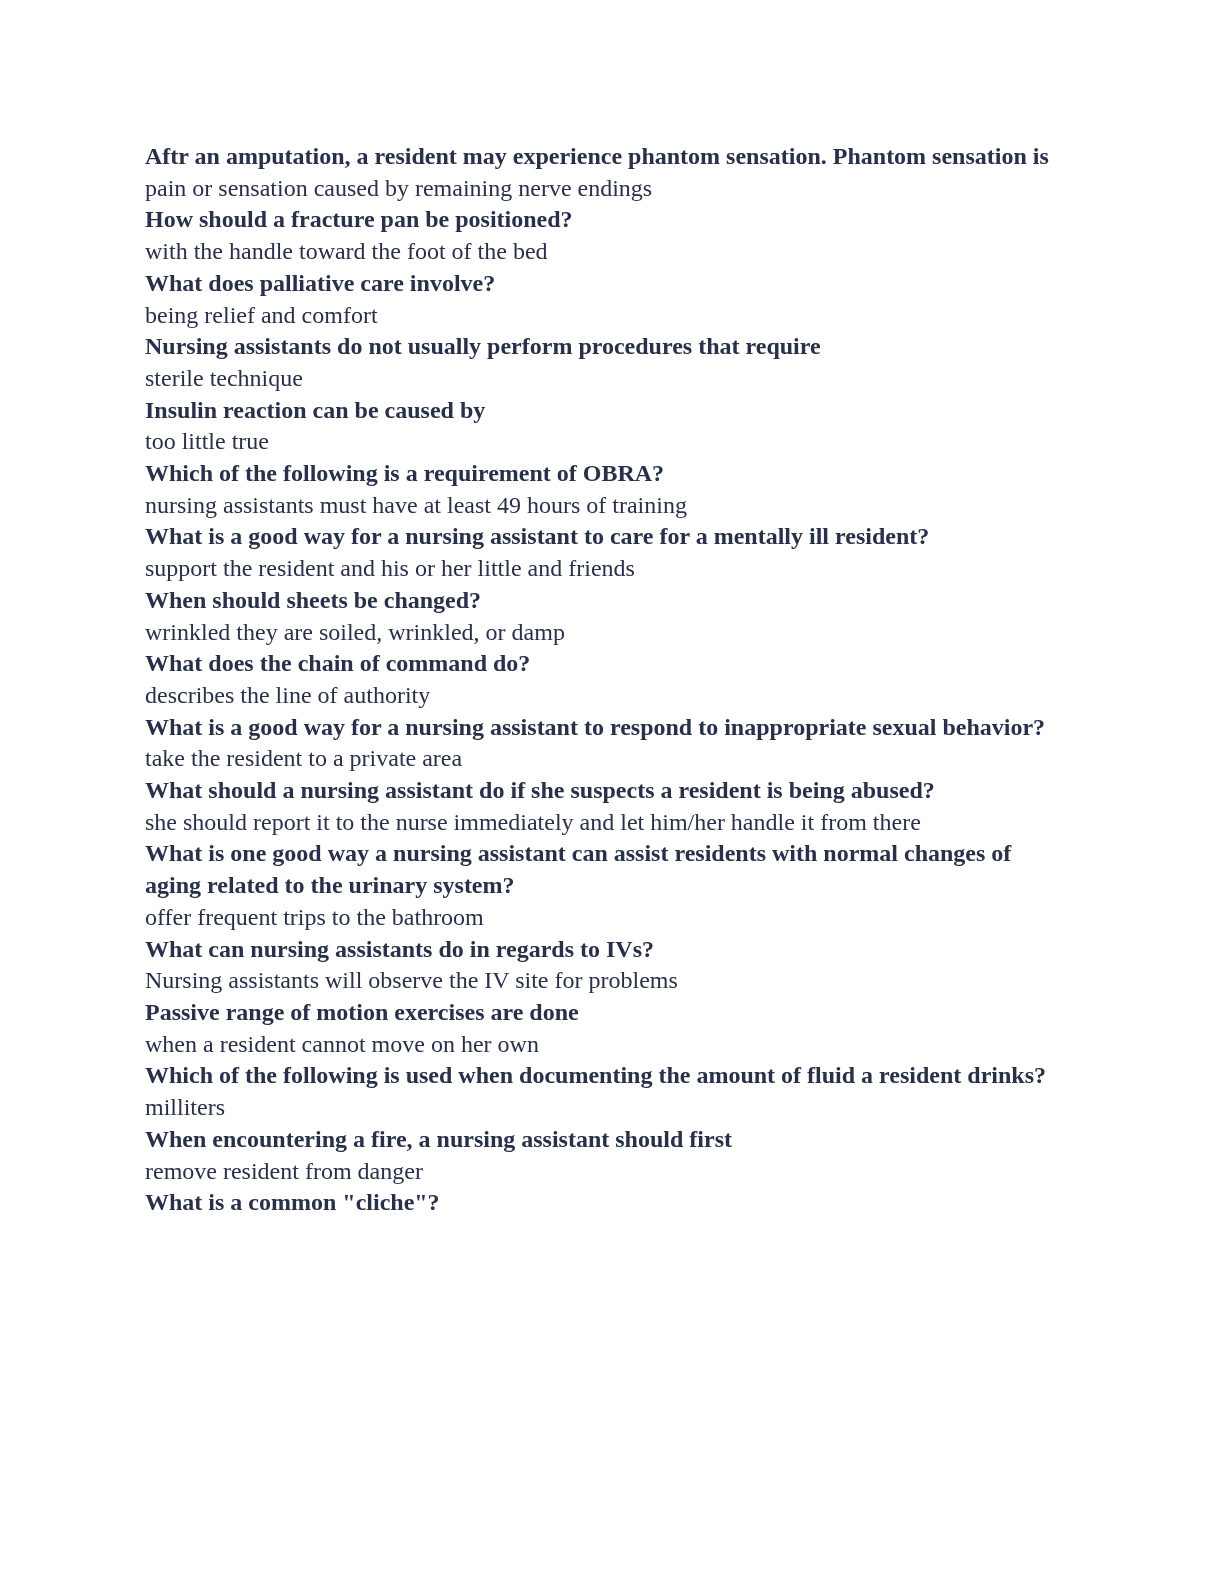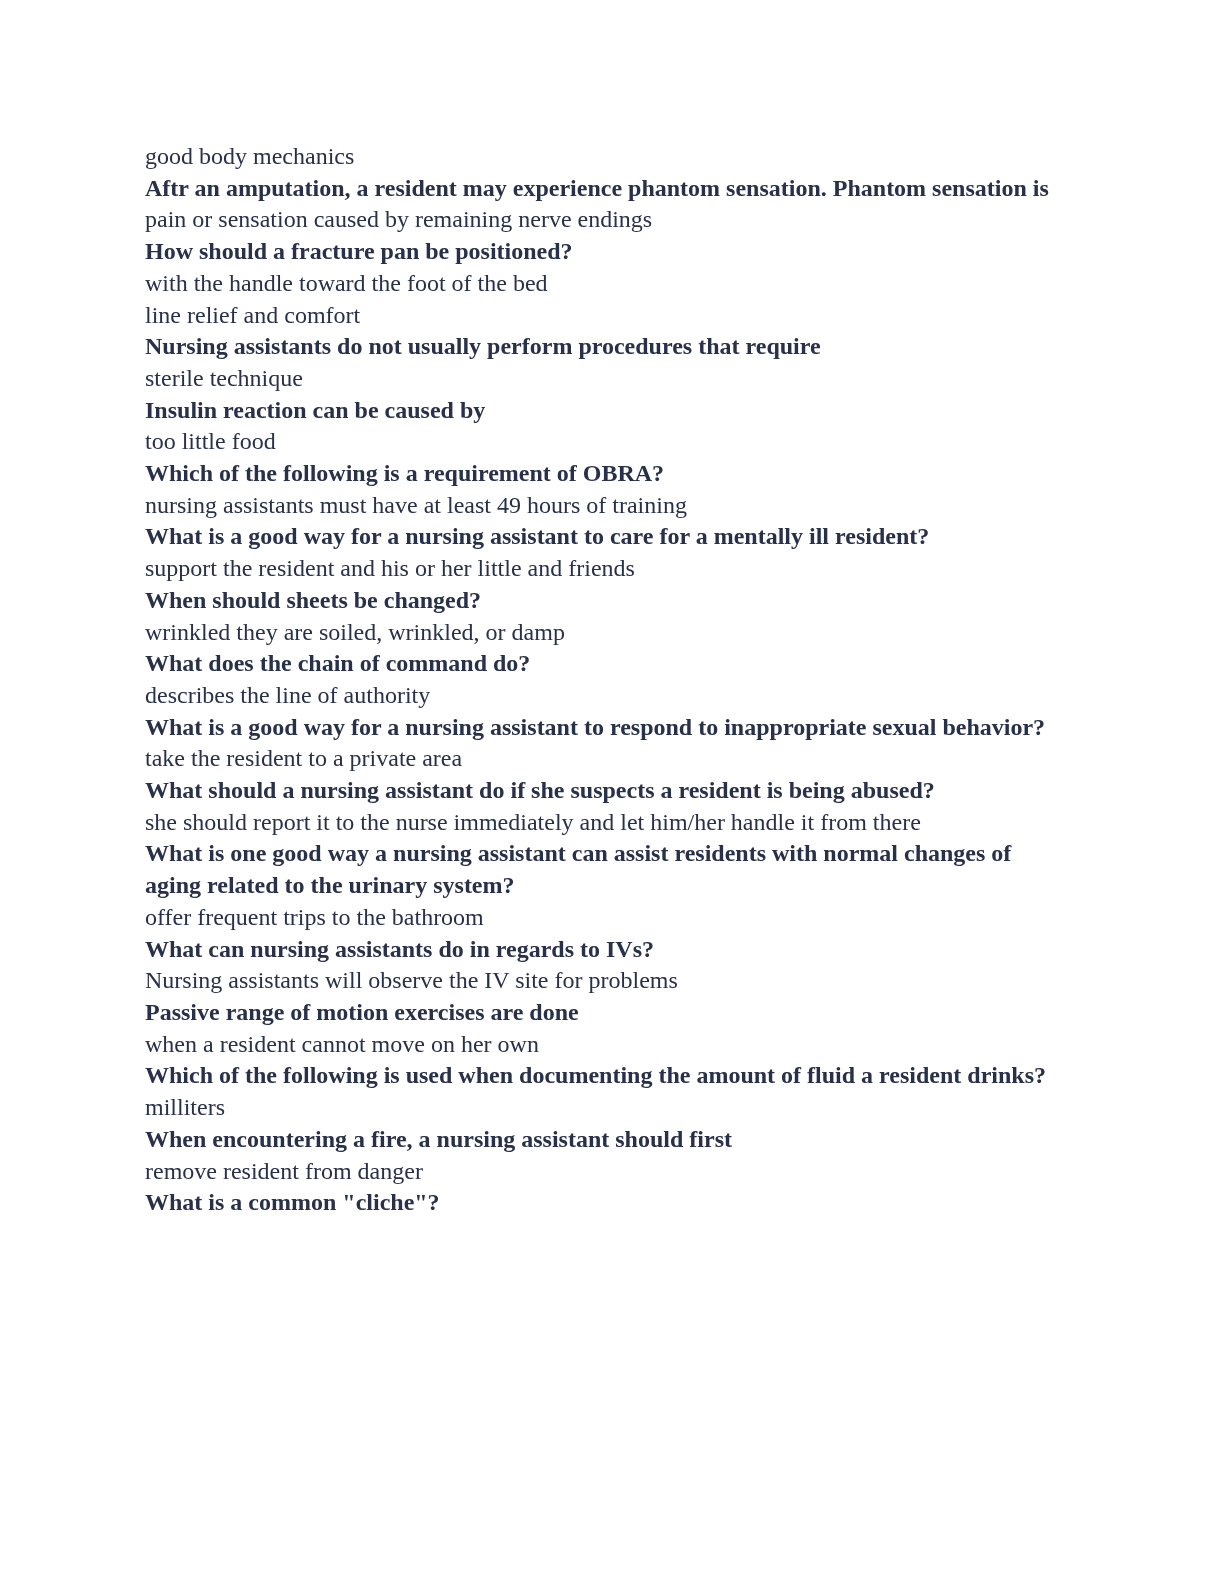--- a/index.html
+++ b/index.html
@@ -33,44 +33,44 @@
   }
   .a {
     font-weight: normal;
   }
 </style>
 </head>
 <body>
 
 <div class="page" style="background: rgb(255, 255, 255);">
   <div class="content" style="color: rgb(40, 48, 74);">
-    <p class="a">good body mechanics</p>
     <div>
   <div class="qa-item">
     <p class="q">Aftr an amputation, a resident may experience phantom sensation. Phantom sensation is</p>
     <p class="a">pain or sensation caused by remaining nerve endings</p>
   </div>
 
   <div class="qa-item">
     <p class="q">How should a fracture pan be positioned?</p>
     <p class="a">with the handle toward the foot of the bed</p>
   </div>
 
   <div class="qa-item">
-    <p class="a">line relief and comfort</p>
+    <p class="q">What does palliative care involve?</p>
+    <p class="a">being relief and comfort</p>
   </div>
 
   <div class="qa-item">
     <p class="q">Nursing assistants do not usually perform procedures that require</p>
     <p class="a">sterile technique</p>
   </div>
 
   <div class="qa-item">
     <p class="q">Insulin reaction can be caused by</p>
-    <p class="a">too little food</p>
+    <p class="a">too little true</p>
   </div>
 
   <div class="qa-item">
     <p class="q">Which of the following is a requirement of OBRA?</p>
     <p class="a">nursing assistants must have at least 49 hours of training</p>
   </div>
 
   <div class="qa-item">
     <p class="q">What is a good way for a nursing assistant to care for a mentally ill resident?</p>
     <p class="a">support the resident and his or her little and friends</p>

